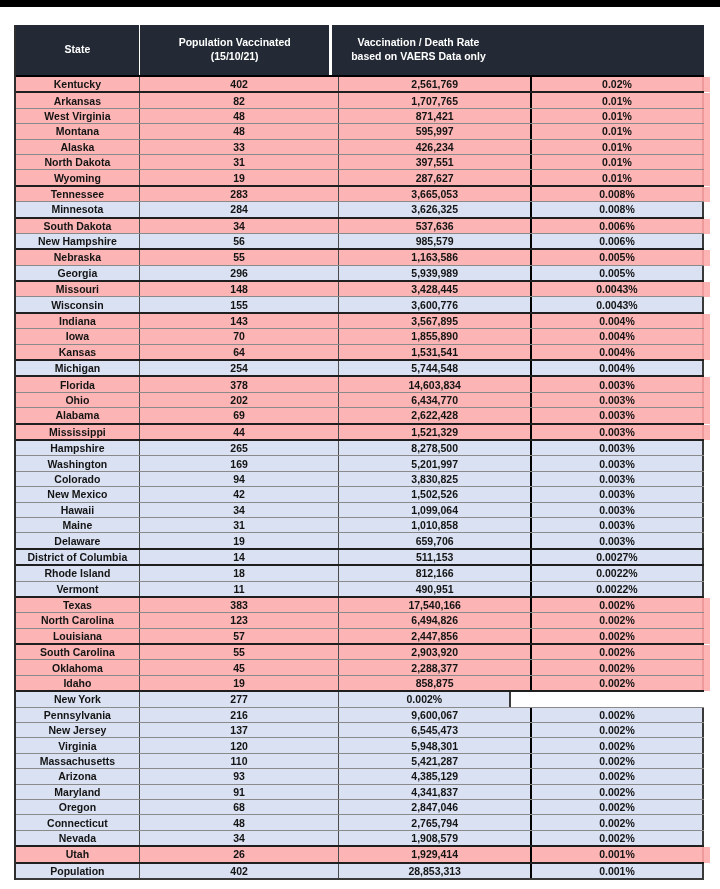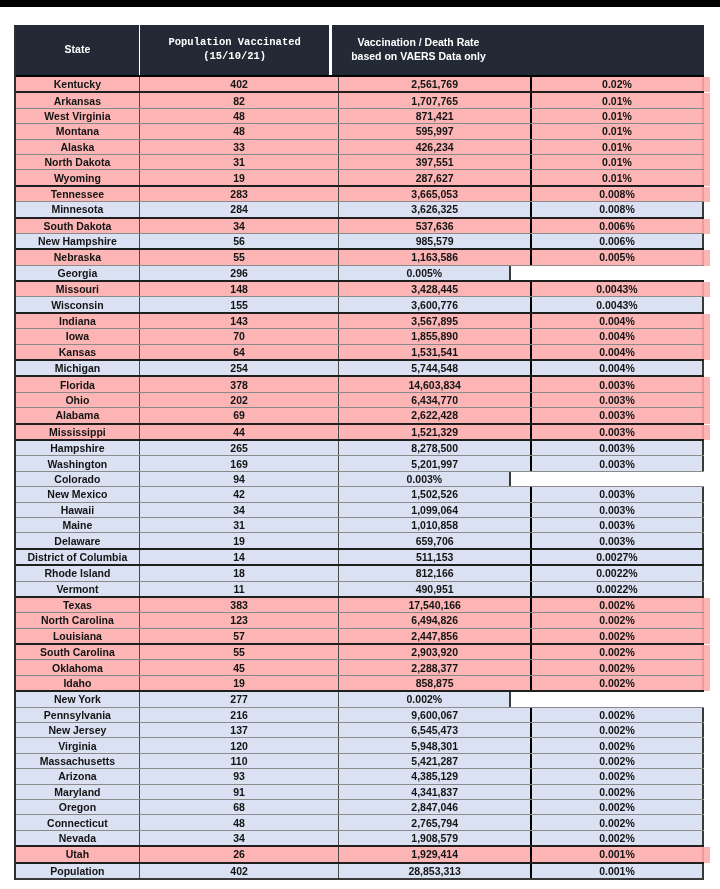--- a/index.html
+++ b/index.html
@@ -51,21 +51,21 @@
     display: flex; align-items: center; justify-content: center;
     font-size: 10.5px; font-weight: bold; color: #141414;
     white-space: nowrap; overflow: hidden;
   }
   .col-state      { width: 18%;  border-right: 1px solid #4a4a4a; }
   .col-deaths     { width: 29%;  border-right: 1px solid #4a4a4a; }
   .col-population { width: 28%;  border-right: 2.5px solid #000; }
   .col-rate       { width: 25%;  border-right: 2px solid #3a3a3a; }
   .row.pink .col-rate { border-right-color: #ef9a9a; }
   .thead .col-state, .thead .col-deaths, .thead .col-population { border-right-color: #fff; }
-  .thead .col-population { border-right-width: 3px; font-family: Liberation Mono, monospace; }
+  .thead .col-population { border-right-width: 3px; }
   .thead .col-rate { border-right: none; }
 </style>
 </head>
 <body>
 
 <div class="top-bar"></div>
 
 <div class="vaers-table">
   <div class="thead">
     <div class="th col-state">
@@ -149,20 +149,21 @@
       </div>
       <div class="row pink">
         <div class="cell col-state">Nebraska</div>
         <div class="cell col-deaths">55</div>
         <div class="cell col-population">1,163,586</div>
         <div class="cell col-rate">0.005%</div>
       </div>
       <div class="row blue group-end">
         <div class="cell col-state">Georgia</div>
         <div class="cell col-deaths">296</div>
+        <div class="cell col-population">5,939,989</div>
         <div class="cell col-rate">0.005%</div>
       </div>
       <div class="row pink">
         <div class="cell col-state">Missouri</div>
         <div class="cell col-deaths">148</div>
         <div class="cell col-population">3,428,445</div>
         <div class="cell col-rate">0.0043%</div>
       </div>
       <div class="row blue group-end">
         <div class="cell col-state">Wisconsin</div>
@@ -226,20 +227,21 @@
       </div>
       <div class="row blue">
         <div class="cell col-state">Washington</div>
         <div class="cell col-deaths">169</div>
         <div class="cell col-population">5,201,997</div>
         <div class="cell col-rate">0.003%</div>
       </div>
       <div class="row blue">
         <div class="cell col-state">Colorado</div>
         <div class="cell col-deaths">94</div>
+        <div class="cell col-population">3,830,825</div>
         <div class="cell col-rate">0.003%</div>
       </div>
       <div class="row blue">
         <div class="cell col-state">New Mexico</div>
         <div class="cell col-deaths">42</div>
         <div class="cell col-population">1,502,526</div>
         <div class="cell col-rate">0.003%</div>
       </div>
       <div class="row blue">
         <div class="cell col-state">Hawaii</div>

